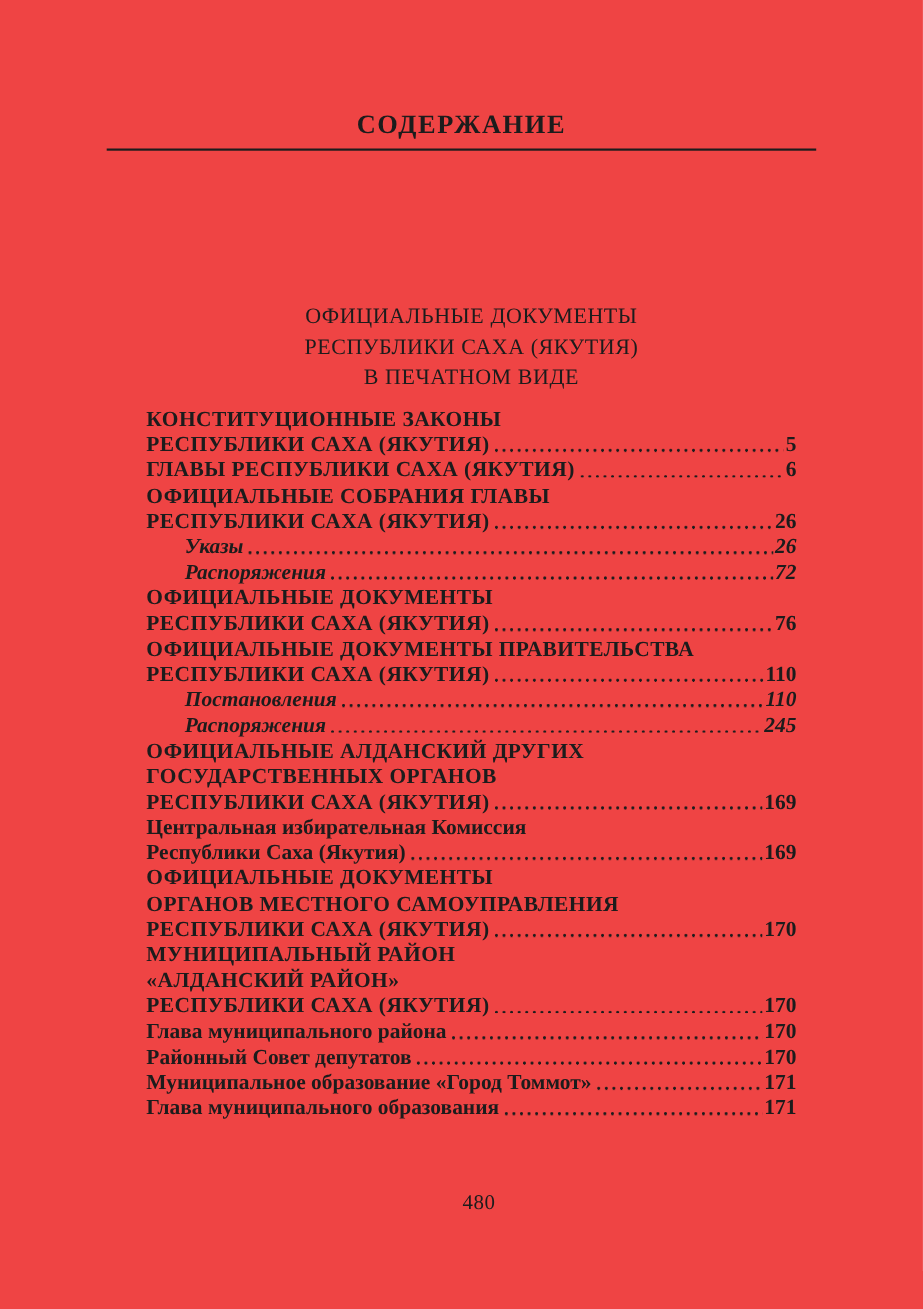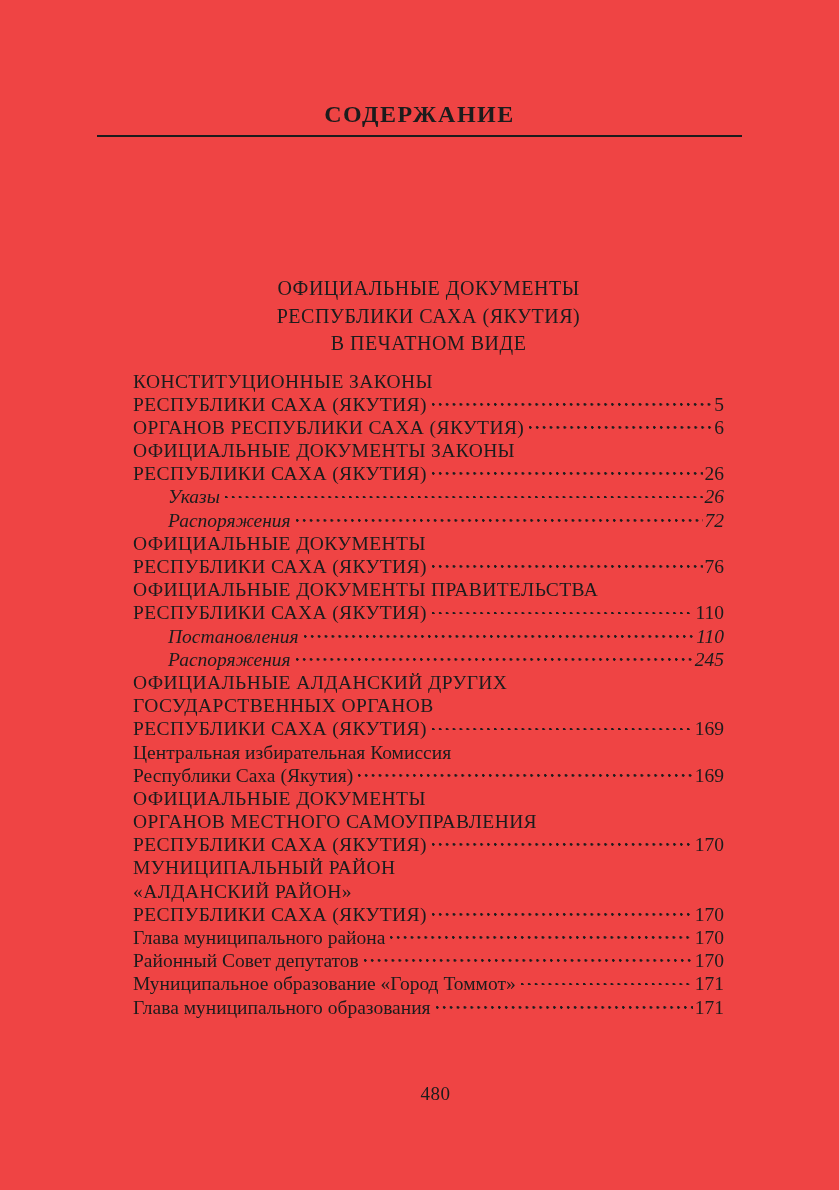--- a/index.html
+++ b/index.html
@@ -41,23 +41,24 @@
     letter-spacing: 0.5px;
   }
   .toc {
     margin-top: 13px;
     margin-left: 133px;
     width: 591px;
     font-size: 19.5px;
   }
   .toc-row {
     display: flex;
-    align-items: flex-start;
+    align-items: center;
     height: 23.2px;
     white-space: nowrap;
+    font-weight: bold;
   }
   .toc-row.style-caps .toc-text { letter-spacing: 0.4px; }
   .toc-row.style-italic { font-style: italic; padding-left: 35px; }
   .toc-text { flex: 0 0 auto; }
   .toc-dots {
     flex: 1 1 auto;
     min-width: 10px;
     height: 12px;
     margin: 0 2px;
     background-image: radial-gradient(circle at 1.3px 1.3px, #1c1c1c 1.15px, rgba(0,0,0,0) 1.5px);
@@ -97,27 +98,27 @@
 
   </div>
 
   <div class="toc-row style-caps">
     <span class="toc-text">РЕСПУБЛИКИ САХА (ЯКУТИЯ)</span>
     <span class="toc-dots"></span>
     <span class="toc-page">5</span>
   </div>
 
   <div class="toc-row style-caps">
-    <span class="toc-text">ОРГАНОВ РЕСПУБЛИКИ САХА (ЯКУТИЯ)</span>
+    <span class="toc-text">ГЛАВЫ РЕСПУБЛИКИ САХА (ЯКУТИЯ)</span>
     <span class="toc-dots"></span>
     <span class="toc-page">6</span>
   </div>
 
   <div class="toc-row style-caps">
-    <span class="toc-text">ОФИЦИАЛЬНЫЕ ДОКУМЕНТЫ ЗАКОНЫ</span>
+    <span class="toc-text">ОФИЦИАЛЬНЫЕ СОБРАНИЯ ГЛАВЫ</span>
 
   </div>
 
   <div class="toc-row style-caps">
     <span class="toc-text">РЕСПУБЛИКИ САХА (ЯКУТИЯ)</span>
     <span class="toc-dots"></span>
     <span class="toc-page">26</span>
   </div>
 
   <div class="toc-row style-italic">

